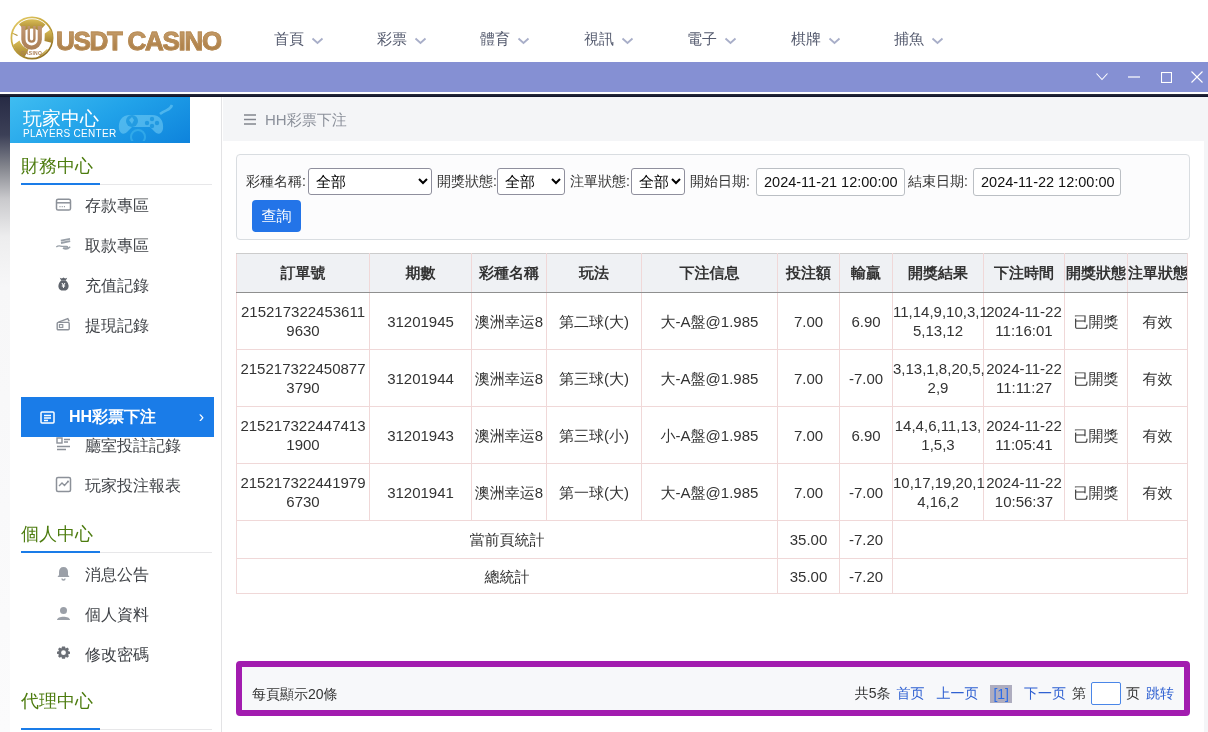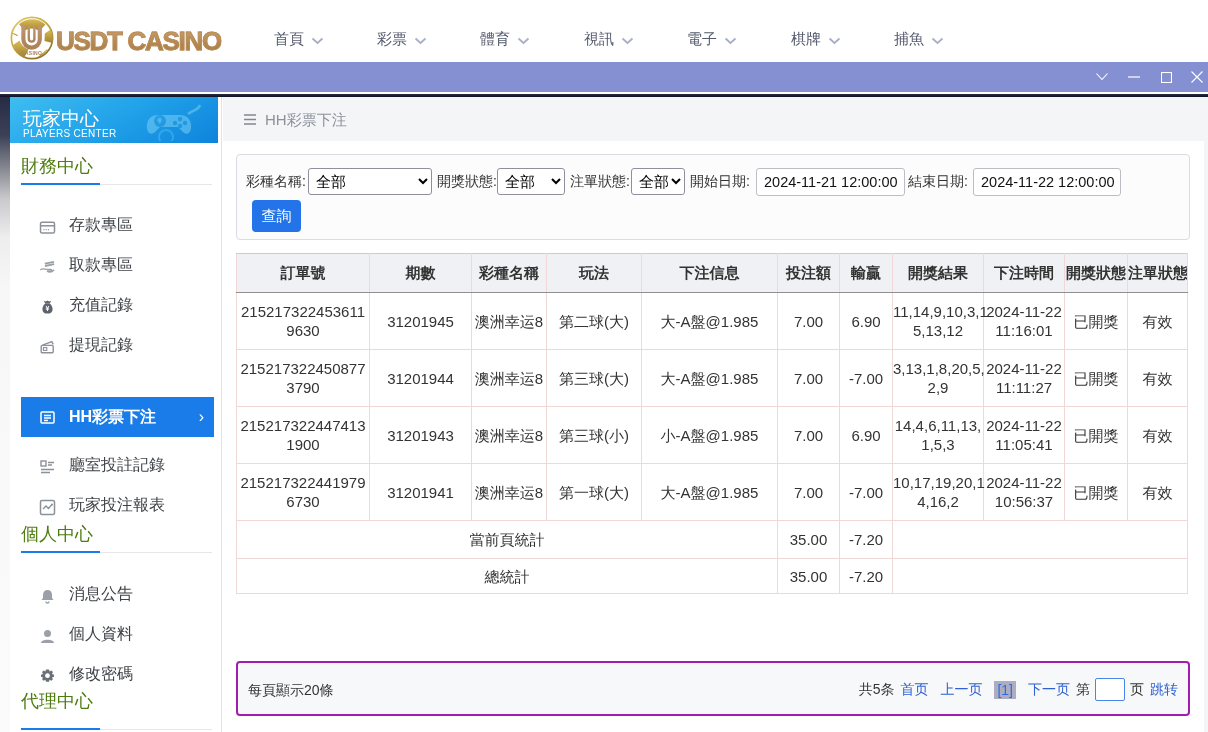--- a/index.html
+++ b/index.html
@@ -22,27 +22,27 @@
 #wline { left:0; top:92px; width:1208px; height:2px; background:#fdfdfd; }
 #dline { left:0; top:94px; width:1208px; height:3px; background:linear-gradient(180deg,#2a2d3d,#0d1126); }
 .wc { top:62px; height:30px; display:flex; align-items:center; justify-content:center; color:#fff; }
 
 
 #lstrip { left:0; top:97px; width:10px; height:635px;
   background:linear-gradient(180deg,#272b45 0%,#3c4057 6%,#83858d 11%,#c9c9cc 16%,#ededee 22%,#f7f7f8 30%,#fbfbfc 100%); }
 
 
 #sidebar { left:10px; top:97px; width:212px; height:635px; background:#fff; border-right:1px solid #e3e3e5; }
-#sbhead { left:0; top:0; width:208px; height:46px; background:linear-gradient(150deg,#3fbdf1 0%,#21a2e9 50%,#0e83dc 100%); overflow:hidden; }
+#sbhead { left:0; top:0; width:180px; height:46px; background:linear-gradient(150deg,#3fbdf1 0%,#21a2e9 50%,#0e83dc 100%); overflow:hidden; }
 #sbhead .t1 { position:absolute; left:13px; top:9px; color:#fff; font-size:19px; }
 #sbhead .t2 { position:absolute; left:13px; top:31px; color:#fff; font-size:10px; letter-spacing:0.3px; }
 .sechead { left:11px; font-size:18px; color:#4d7c0f; }
 .secline { left:11px; width:191px; height:1px; background:#e7e7e9; }
 .seclineb { left:11px; width:79px; height:2px; background:#1a7ce8; }
-.mitem { left:0; width:252px; height:40px; display:flex; align-items:flex-end; color:#3f4247; font-size:16px; }
+.mitem { left:16px; width:252px; height:40px; display:flex; align-items:flex-start; color:#3f4247; font-size:16px; }
 .mitem .ic { width:17px; height:17px; margin-left:29px; margin-right:13px; flex:none; }
 .msel { left:11px; width:193px; height:40px; background:#1a7ce8; display:flex; align-items:center; color:#fff; font-size:16px; font-weight:bold; }
 .msel .ic { width:17px; height:17px; margin-left:18px; margin-right:13px; flex:none; }
 
 
 #crumb { left:223px; top:97px; width:985px; height:44px; background:#f4f5f7; }
 #crumb .tx { position:absolute; left:42px; top:14px; font-size:15px; color:#8b909a; }
 #scroll { left:1204px; top:141px; width:4px; height:591px; background:#f4f5f7; }
 
 #filterbox { left:236px; top:154px; width:954px; height:86px; background:#fcfcfd; border:1px solid #d9dde1; border-radius:4px; }
@@ -53,21 +53,21 @@
 
 
 #btable { left:236px; top:253px; border-collapse:collapse; table-layout:fixed; width:951px; font-size:15px; color:#333; }
 #btable th { white-space:nowrap; overflow:hidden; background:#eff1f4; font-weight:bold; border:1px solid #f0d8d8; border-bottom:1px solid #8f8f8f; border-top:1px solid #ccc; height:39px; padding:0; }
 #btable td { border:1px solid #f0d8d8; text-align:center; padding:0; line-height:19px; }
 #btable tr.dr td { height:57px; }
 #btable tr.sr1 td { height:38px; }
 #btable tr.sr2 td { height:35px; }
 
 
-#pagebox { left:236px; top:661px; width:954px; height:55px; background:#f7f8fa; border:2px solid #a21caf; border-radius:4px; }
+#pagebox { left:236px; top:661px; width:954px; height:55px; background:#f7f8fa; border:6px solid #a21caf; border-radius:4px; }
 #pagebox .lt { position:absolute; left:10px; top:19px; font-size:14px; color:#333; }
 #pager { position:absolute; right:10px; top:0; height:53px; display:flex; align-items:center; font-size:14px; color:#333; }
 #pager a { color:#3061d2; text-decoration:none; }
 #pager .chip { background:#aeadbf; color:#2b6be8; padding:1px 3px; margin:0 6px; }
 #pager .pin { width:30px; height:23px; border:1px solid #4a86e8; border-radius:2px; background:#fff; margin:0 5px; }
 .gp { margin:0 6px; }
 </style>
 </head>
 <body>
 

